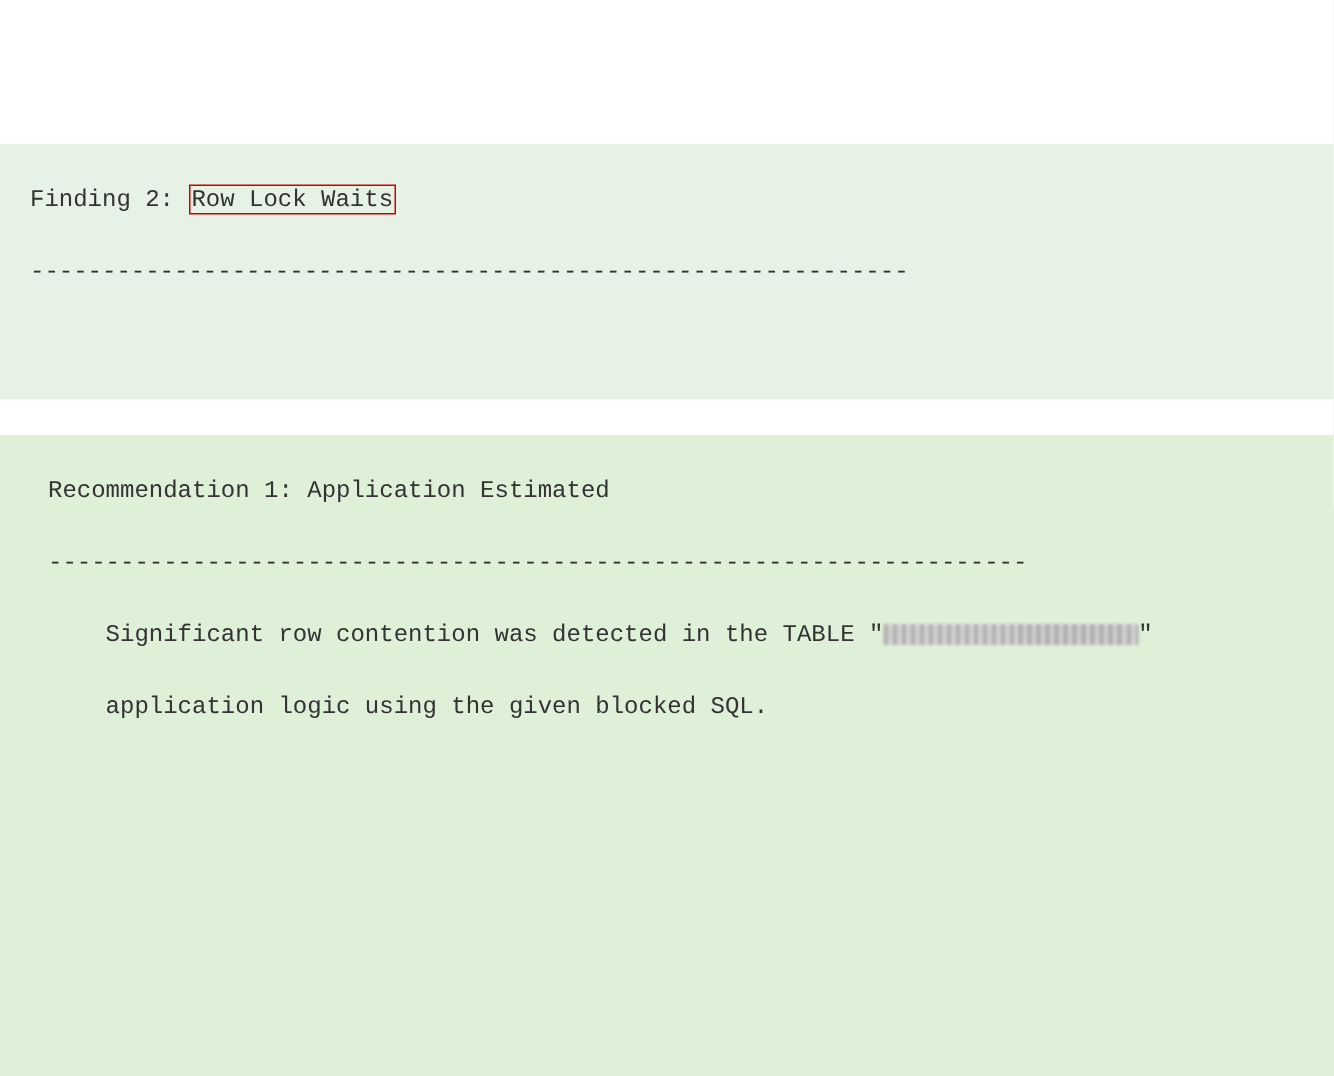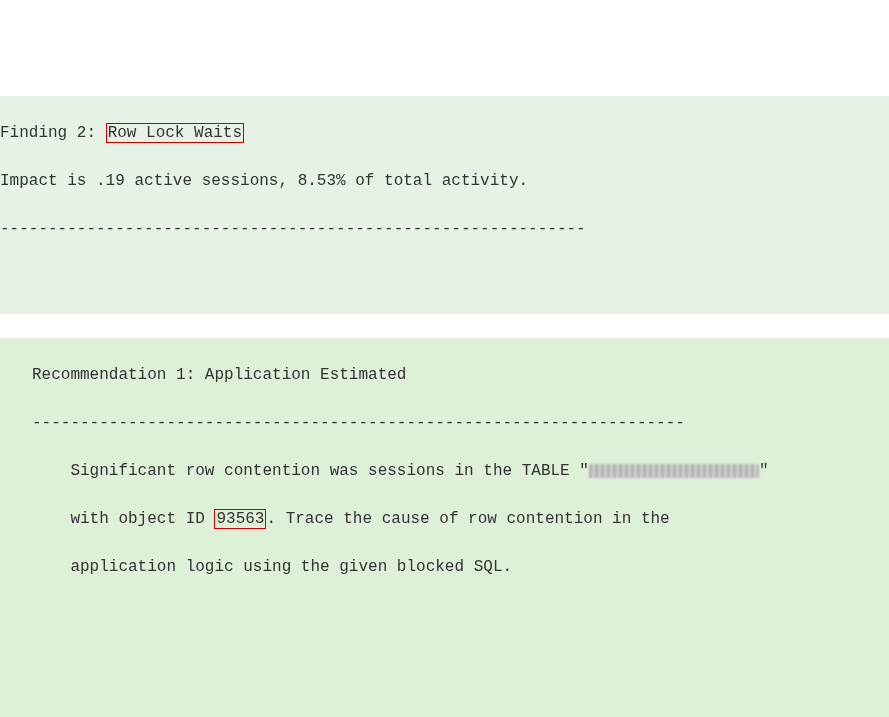--- a/index.html
+++ b/index.html
@@ -6,21 +6,21 @@
   body {
     font-family: "Consolas", "Courier New", monospace;
     font-size: 16px;
     line-height: 1.5;
     white-space: pre;
     color: #333;
     width: 889px;
   }
   .section-header {
     background: #e6f2e6;
-    padding: 1px 0;
+    padding: 1px 20px;
   }
   .section-body {
     background: #dff0d8;
     padding: 1px 4px 1px 32px;
   }
   .highlight-box {
     border: 1.5px solid #cc0000;
     padding: 0 1px;
     display: inline;
   }
@@ -33,29 +33,27 @@
     border-radius: 1px;
   }
 </style>
 </head>
 <body>
 
 
 
 <div class="section-header">
 <div><span>Finding 2: </span><span class="highlight-box">Row Lock Waits</span></div>
-<div>Impact is .19 active sessions, 8.53% of total activity.</div>
 <div>-------------------------------------------------------------</div>
 <div> </div>
 </div>
 <div class="section-body">
 <div>Recommendation 1: Application Estimated</div>
 <div>--------------------------------------------------------------------</div>
-<div>    <span>Significant row contention was sessions in the TABLE "</span><span class="redacted" style="width:170px"></span><span>"</span></div>
-<div>    <span>with object ID </span><span class="highlight-box">93563</span><span>. Trace the cause of row contention in the</span></div>
+<div>    <span>Significant row contention was detected in the TABLE "</span><span class="redacted" style="width:170px"></span><span>"</span></div>
 <div>    <span>application logic using the given blocked SQL.</span></div>
 
 
 
 
 
 
 
 
 

